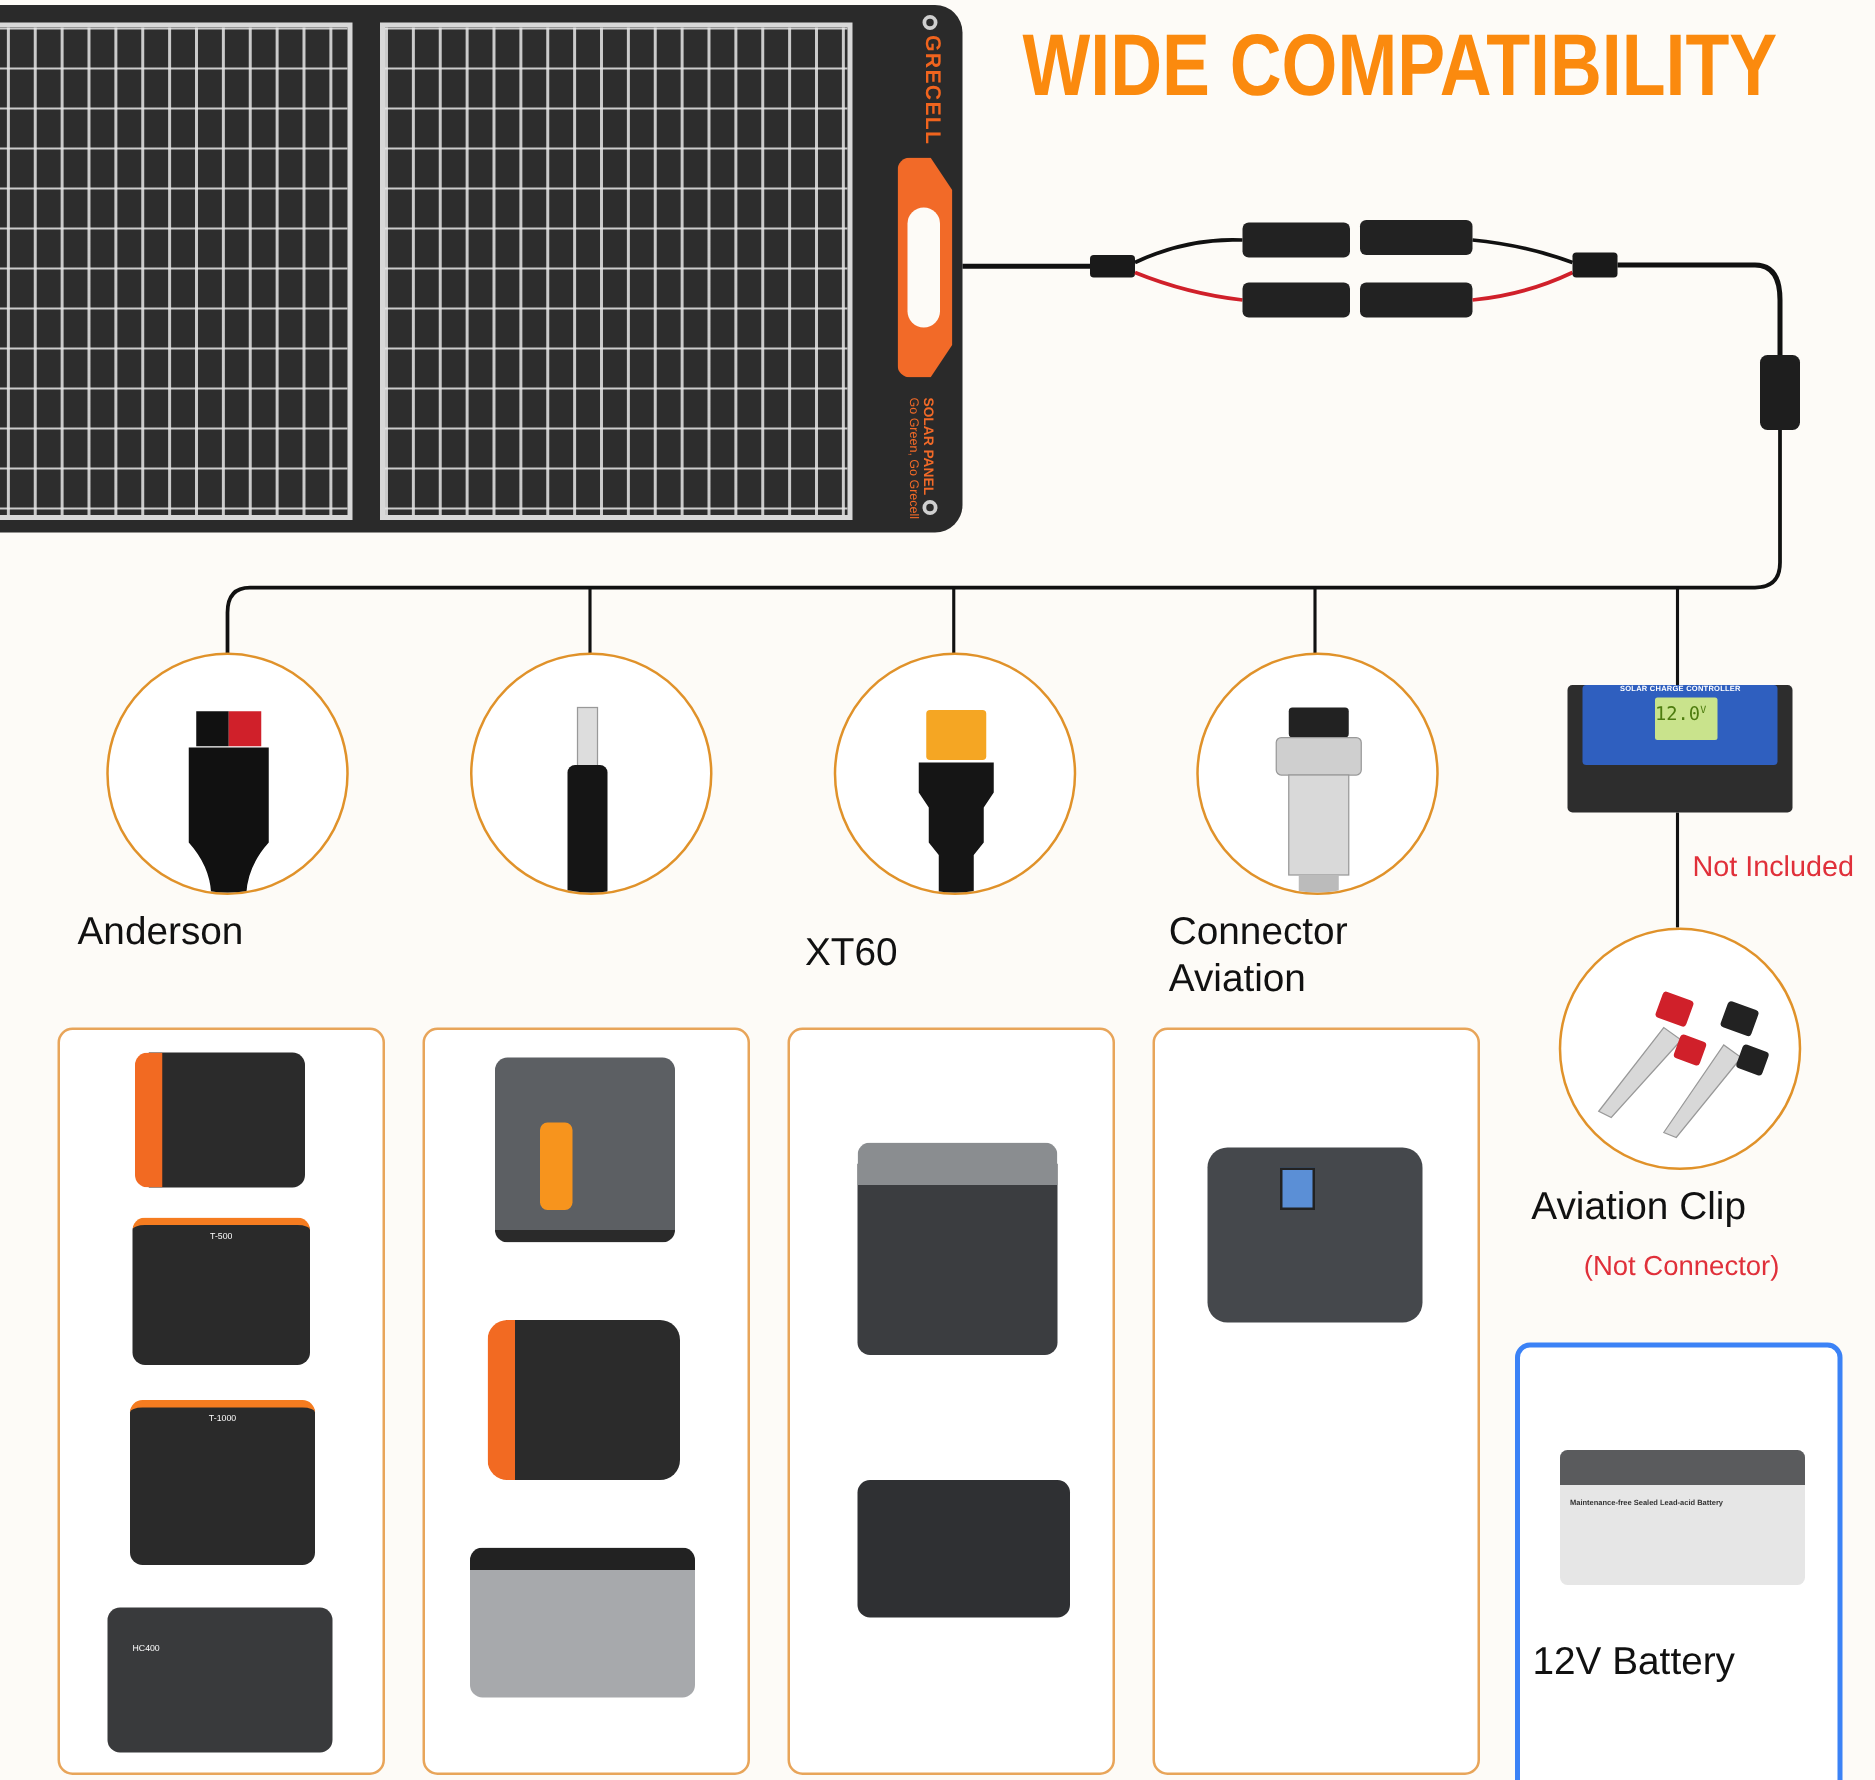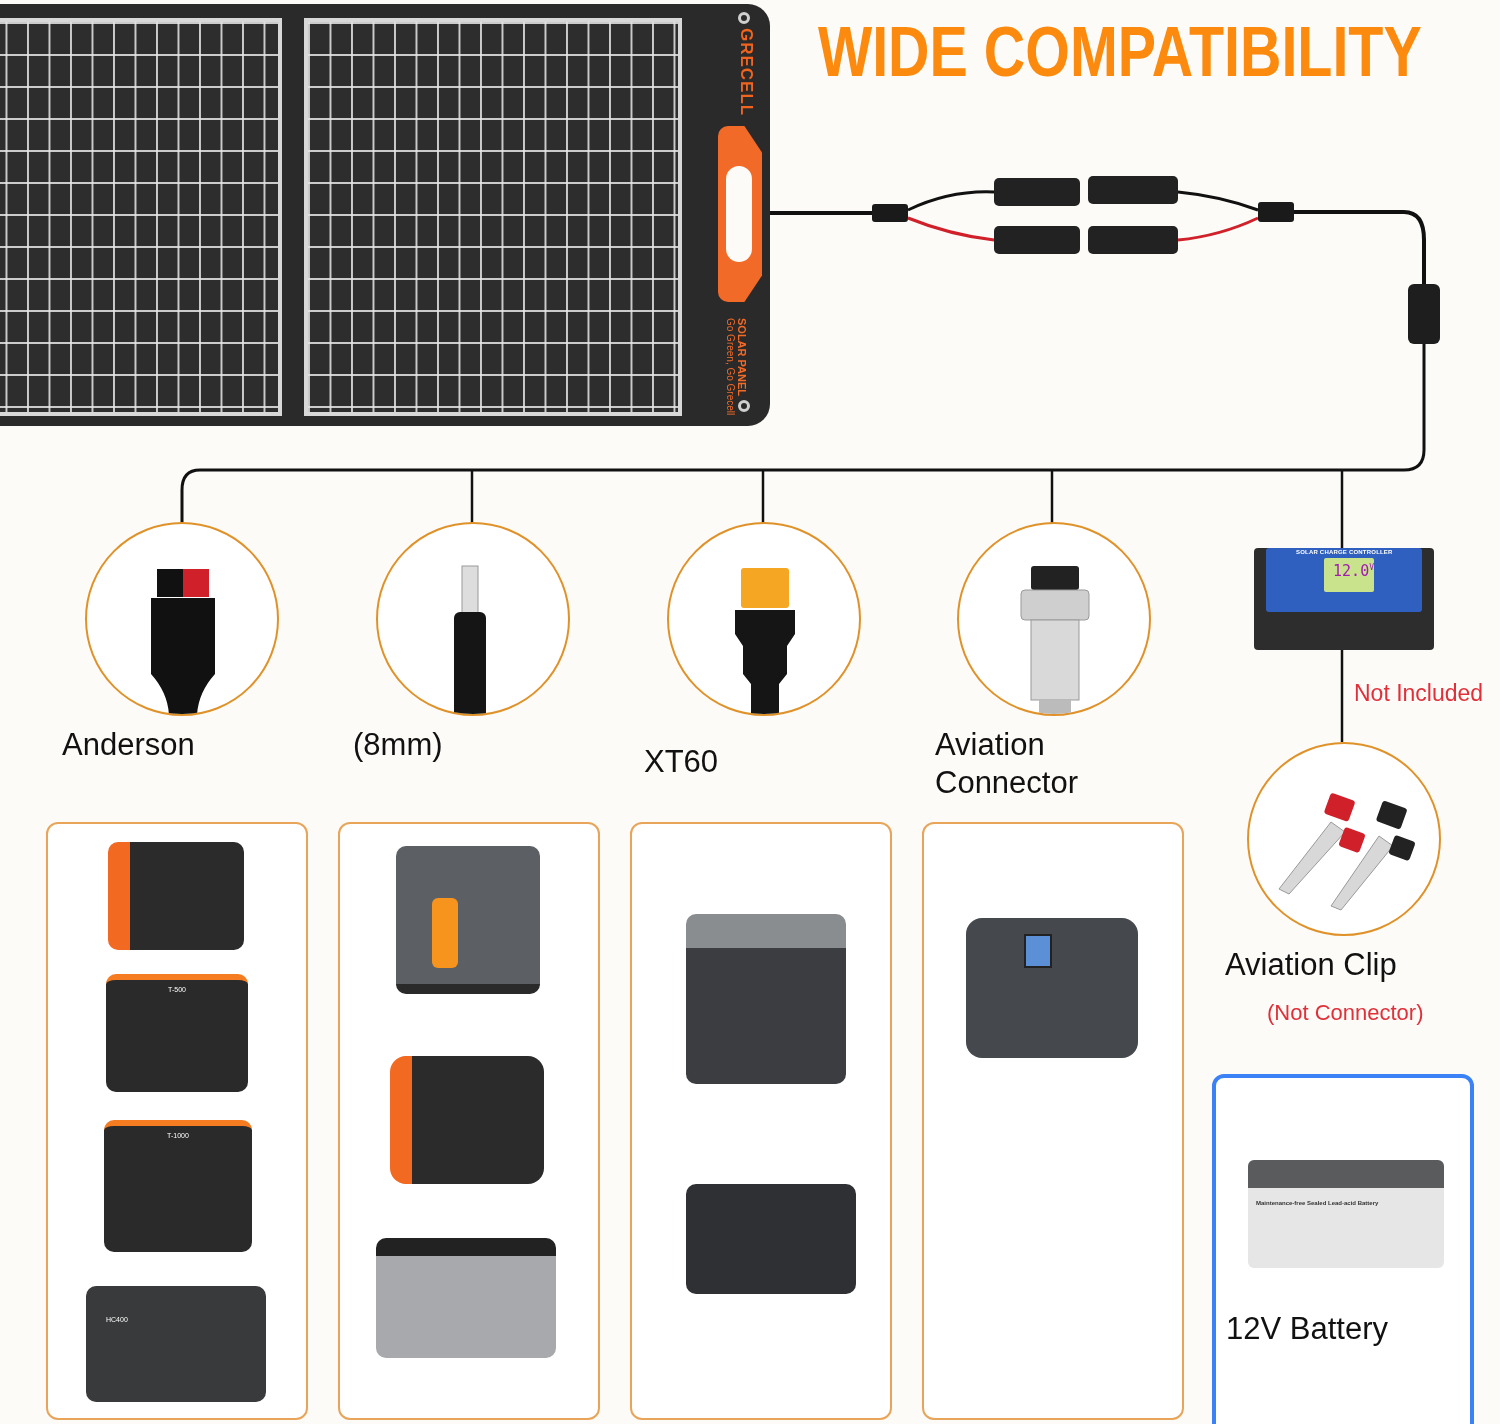--- a/index.html
+++ b/index.html
@@ -83,22 +83,22 @@
     position: absolute; left: 0; top: 0; width: 180px; height: 102px;
     background: #2d2d2d; border-radius: 4px;
   }
   .ctrl-face {
     position: absolute; left: 12px; top: 0; width: 156px; height: 64px;
     background: #2f5fbf; border-radius: 3px;
   }
   .ctrl-title { position: absolute; left: 30px; top: 1px; font-size: 6px; color: #fff; font-weight: 700; letter-spacing: .2px; }
   .ctrl-lcd {
     position: absolute; left: 58px; top: 10px; width: 50px; height: 34px;
-    background: #c9e38c; border-radius: 2px; font-size: 15px; text-align: right;
-    font-family: "DejaVu Sans Mono", monospace; color: #a21caf; line-height: 20px;
+    background: #c9e38c; border-radius: 2px; font-size: 15px; text-align: left;
+    font-family: "DejaVu Sans Mono", monospace; color: #4d7c0f; line-height: 20px;
   }
   .not-included { position: absolute; color: #e0303a; font-size: 23px; margin-top: 16px; }
 
   .battery-box {
     position: absolute; left: 1212px; top: 1074px; width: 262px; height: 382px;
     border: 4px solid #3b82f6; border-radius: 12px; background: #fff;
   }
 </style>
 </head>
 <body>
@@ -170,28 +170,27 @@
     <rect x="62" y="66" width="68" height="30" rx="4" fill="#cfcfcf" stroke="#999"></rect>
     <rect x="72" y="96" width="48" height="80" fill="#d9d9d9" stroke="#999"></rect>
     <rect x="80" y="176" width="32" height="18" fill="#bbb"></rect>
   </svg>
 </div>
 
 <div class="conn-label" style="left:62px;top:726px;">
   <div>Anderson</div>
 </div>
 <div class="conn-label" style="left:353px;top:726px;">
-  <div>(8mm)</div>
 </div>
 <div class="conn-label" style="left:644px;top:743px;">
   <div>XT60</div>
 </div>
 <div class="conn-label" style="left:935px;top:726px;">
+  <div>Connector</div>
   <div>Aviation</div>
-  <div>Connector</div>
 </div>
 
 <div class="controller">
   <div class="ctrl-body"></div>
   <div class="ctrl-face">
     <div class="ctrl-title">SOLAR CHARGE CONTROLLER</div>
     <div class="ctrl-lcd">
       <span>12.0</span><sup style="font-size:8px">V</sup>
     </div>
   </div>

